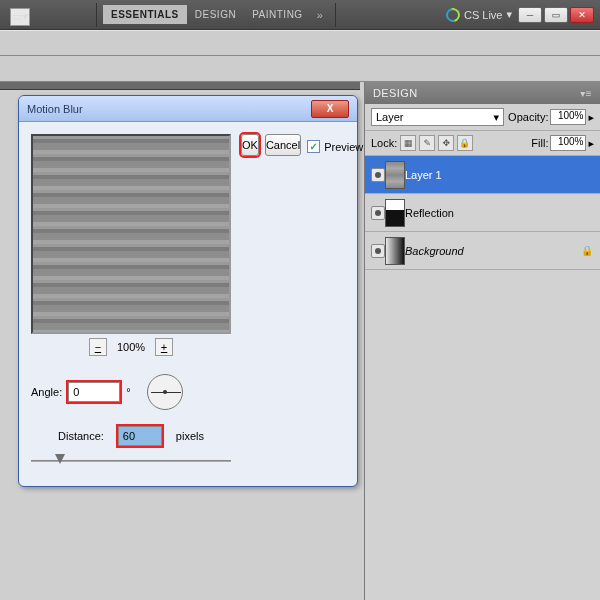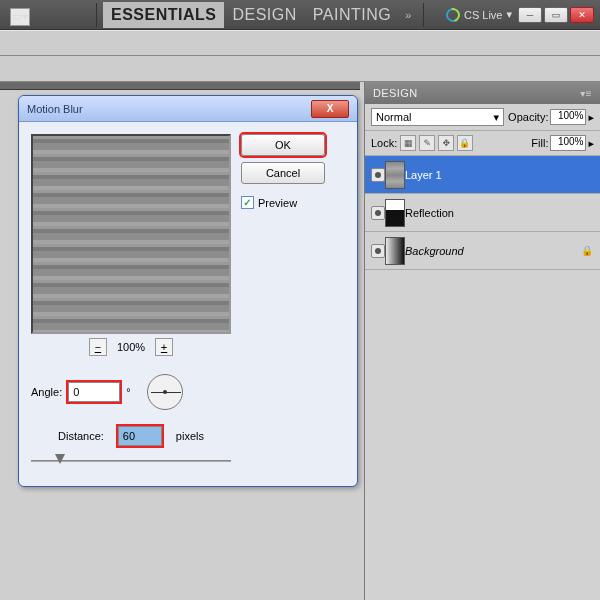--- a/index.html
+++ b/index.html
@@ -3,21 +3,21 @@
 <meta charset="utf-8">
 <style>
   * { box-sizing: border-box; margin: 0; padding: 0; font-family: Tahoma, Arial, sans-serif; font-size: 11px; }
   body { width: 600px; height: 600px; background: #fff; position: relative; overflow: hidden; }
   .app { width: 600px; height: 600px; background: #525252; position: relative; }
 
   
   .topbar { height: 30px; background: linear-gradient(#5f5f5f,#4a4a4a); display: flex; align-items: center; padding: 0 6px; color: #ddd; border-bottom: 1px solid #333; }
   .topbar .gap { width: 60px; }
   .topbar .sep { width: 1px; height: 24px; background: #333; margin: 0 6px; }
-  .ws { padding: 4px 8px; font-size: 16px; letter-spacing: 0.5px; color: #ccc; }
+  .ws { padding: 4px 8px; font-size: 10px; letter-spacing: 0.5px; color: #ccc; }
   .ws.active { background: #bdbdbd; color: #222; font-weight: bold; }
   .chev { color: #bbb; margin: 0 6px; }
   .cslive { display: flex; align-items: center; gap: 4px; margin-left: auto; margin-right: 6px; }
   .cslive .ring { width: 14px; height: 14px; border: 2px solid #2aa4cc; border-radius: 50%; border-top-color: #9de04b; border-right-color: #9de04b; transform: rotate(30deg); }
   .winbtns { display: flex; gap: 2px; }
   .winbtn { width: 24px; height: 16px; background: linear-gradient(#f2f2f2,#d8d8d8); border:1px solid #666; border-radius: 2px; display:flex; align-items:center; justify-content:center; color:#444; font-size:9px; }
   .winbtn.close { background: linear-gradient(#e77,#c33); color:#fff; border-color:#922; }
 
   
   .tool2 { height: 26px; background: #cdcdcd; border-top:1px solid #e6e6e6; border-bottom:1px solid #888; }
@@ -63,21 +63,21 @@
   .txt { background:#fff; border:1px solid #888; height:20px; padding:0 4px; font-size:11px; }
   .highlight { outline: 2px solid #e22; outline-offset: 0; }
   .txt.sel { background: #8fbce6; }
   .anglewheel { width:36px; height:36px; border:1px solid #777; border-radius:50%; position:relative; background:#f1f1f1; margin-left:10px;}
   .anglewheel::after { content:''; position:absolute; top:17px; left:3px; width:30px; height:1px; background:#333; }
   .anglewheel::before { content:''; position:absolute; top:15px; left:15px; width:4px; height:4px; background:#333; border-radius:50%; }
   .distrow { display:flex; align-items:center; gap:14px; margin-top:16px; justify-content:center;}
   .slider { position:relative; width: 200px; height: 18px; margin:6px auto 0; }
   .slider .track { position:absolute; top:8px; left:0; right:0; height:2px; background:#aaa; border-top:1px solid #888;}
   .slider .thumb-s { position:absolute; top:2px; left:24px; width:0; height:0; border-left:5px solid transparent; border-right:5px solid transparent; border-top:10px solid #707070; }
-  .rightcol { width: 110px; display:flex; flex-direction:column; gap:6px; align-items:flex-start; }
+  .rightcol { width: 110px; display:flex; flex-direction:row; gap:6px; align-items:flex-start; }
   .btn { width:84px; height:22px; background: linear-gradient(#fdfdfd,#e3e3e3); border:1px solid #888; border-radius:3px; display:flex; align-items:center; justify-content:center; font-size:11px; }
   .chkrow { display:flex; align-items:center; gap:4px; margin-top:6px; }
   .chk { width:13px; height:13px; border:1px solid #6a89b9; background:#fff; display:flex; align-items:center; justify-content:center; color:#2a5; font-size:10px; font-weight:bold;}
   .small-icon { width:20px; height:18px; border:1px solid #999; background:#e8e8e8; margin: 4px 0 0 4px; display:inline-flex; align-items:center; justify-content:center; }
 </style>
 </head>
 <body>
 
 <div class="app">
 
@@ -108,21 +108,21 @@
     <div class="canvas-edge"></div>
   </div>
 
   <div class="panel">
     <div class="panelhdr">
       <span>DESIGN</span>
       <span class="menu">▾≡</span>
     </div>
     <div class="blendrow">
       <div class="select">
-        <span>Normal</span>
+        <span>Layer</span>
         <span>▾</span>
       </div>
       <div class="opcell">
         <span>Opacity:</span>
         <span class="box">100%</span>
         <span>▸</span>
       </div>
     </div>
     <div class="lockrow">
       <span class="lockset">

